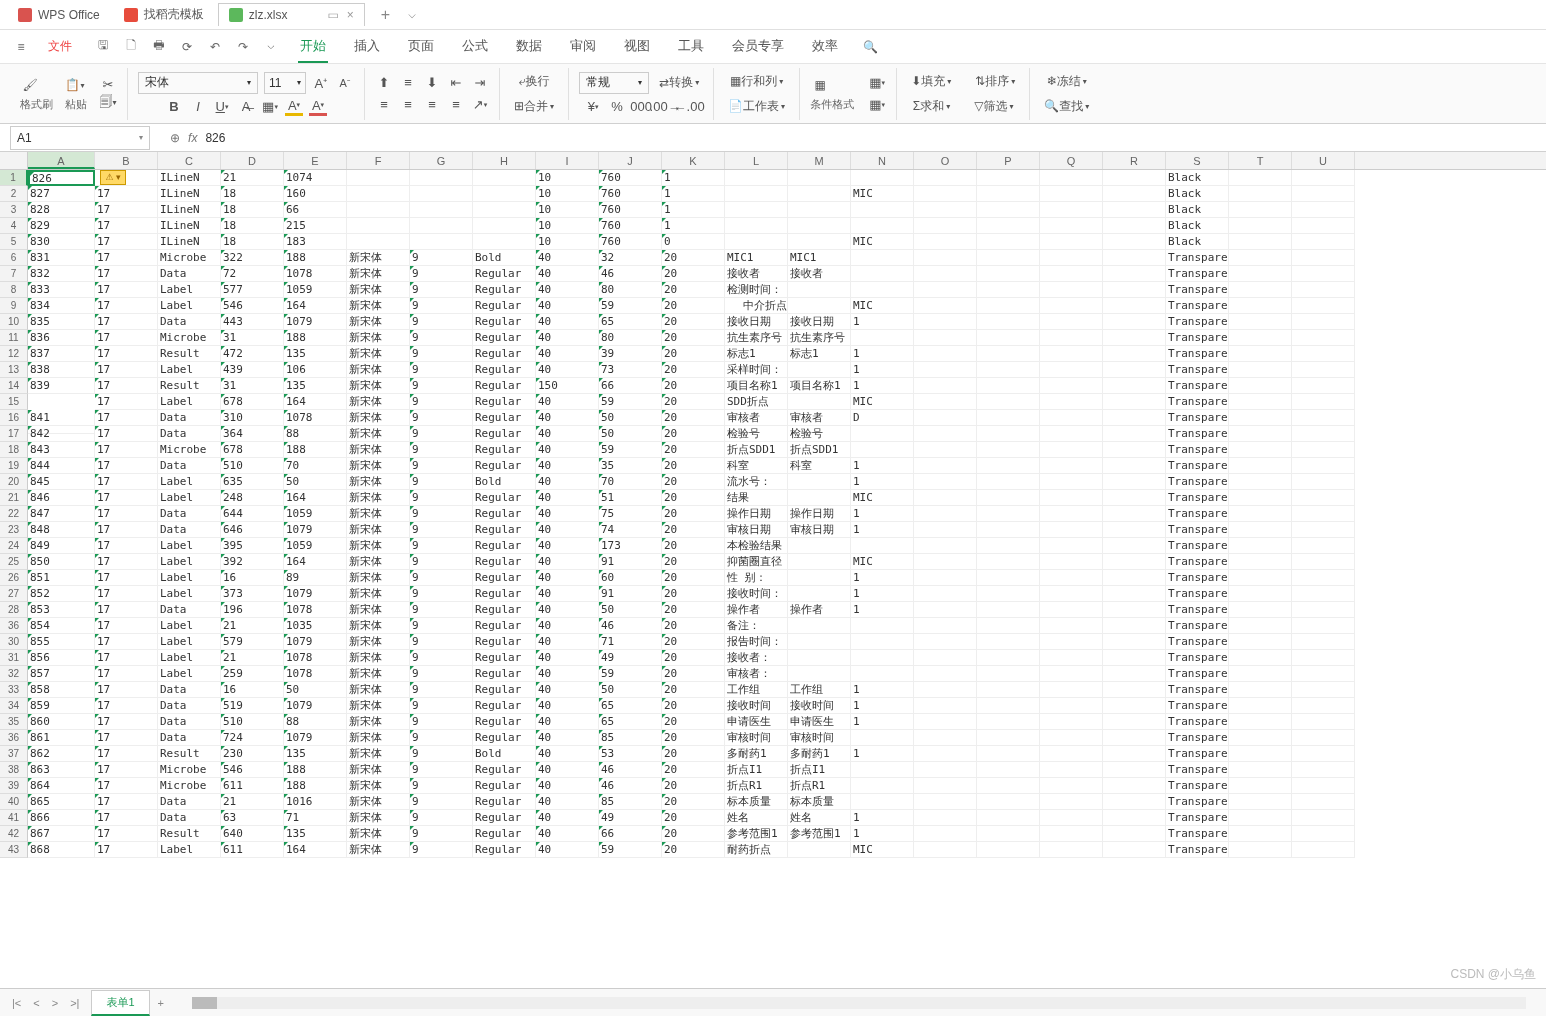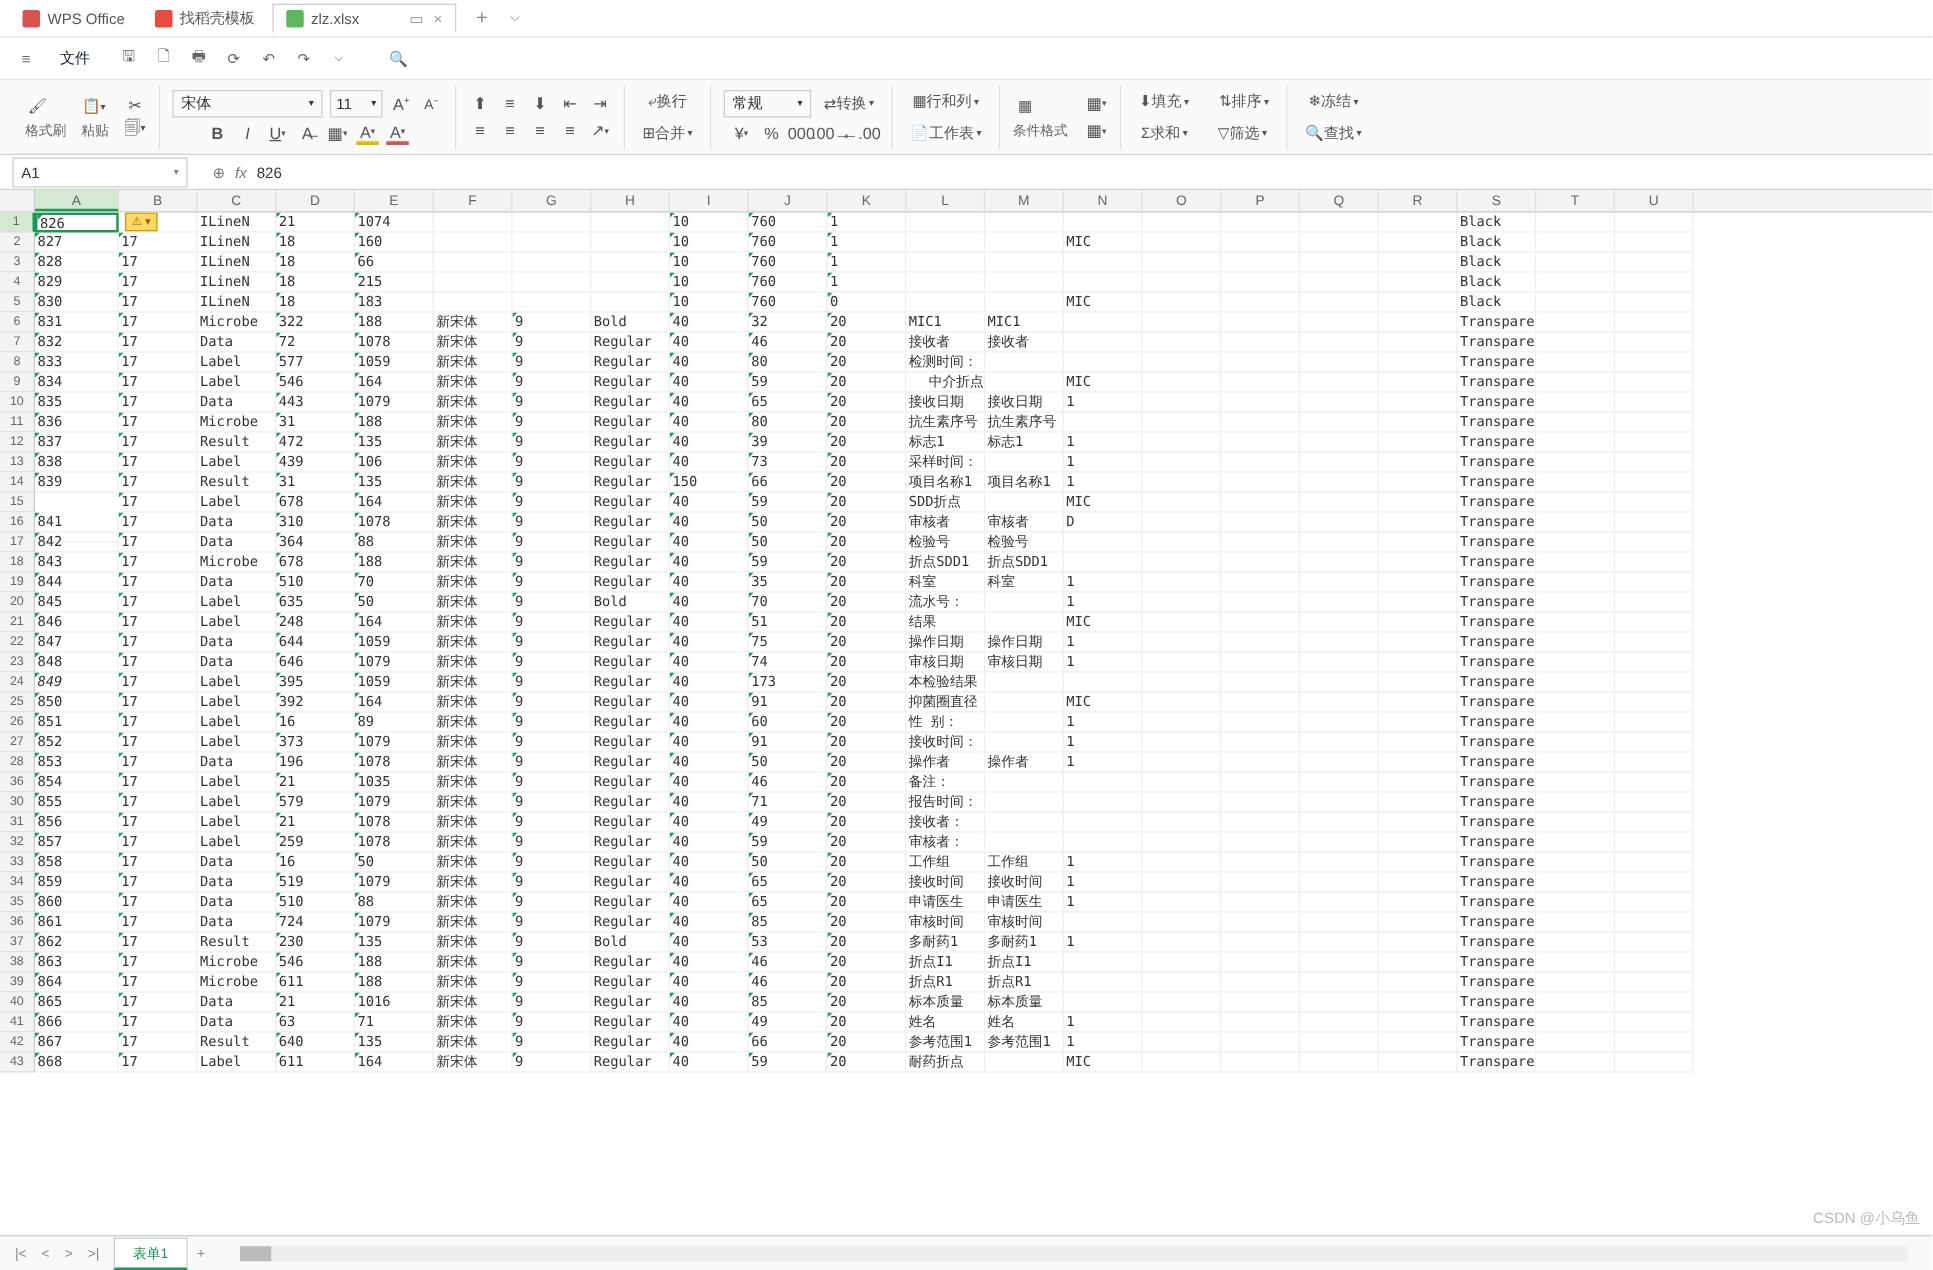--- a/index.html
+++ b/index.html
@@ -12,21 +12,21 @@
 .titlebar .tab .tabicon { width:14px; height:14px; margin-right:6px; display:inline-block; border-radius:2px; }
 .wps-icon { background:#d9534f; }
 .dk-icon { background:#e74c3c; }
 .s-icon { background:#5cb85c; }
 .tab-close { margin-left:8px; color:#999; }
 .tab-add { margin-left:6px; color:#888; font-size:16px; cursor:pointer; padding:0 6px; }
 
 
 .menubar { height:34px; display:flex; align-items:center; padding:0 10px; border-bottom:1px solid #e5e5e5; }
 .menu-btn { width:22px; height:22px; margin-right:6px; display:flex; align-items:center; justify-content:center; color:#666; cursor:pointer; }
-.menu-file { padding:3px 10px; margin-right:10px; color:#0f172a; cursor:pointer; }
+.menu-file { padding:3px 10px; margin-right:10px; color:#ef4444; cursor:pointer; }
 .menu-tabs { display:flex; gap:24px; margin-left:10px; }
 .menu-tab { padding:6px 2px; color:#555; cursor:pointer; font-size:13px; }
 .menu-tab.active { color:#1a9955; border-bottom:2px solid #1a9955; }
 .search-icon-m { margin-left:20px; }
 
 
 .ribbon { height:60px; border-bottom:1px solid #d0d0d0; display:flex; align-items:center; padding:4px 10px; background:#fafafa; }
 .ribbon-group { display:flex; flex-direction:column; align-items:center; padding:0 10px; border-right:1px solid #e0e0e0; height:52px; justify-content:center; }
 .ribbon-group:last-child { border-right:none; }
 .rg-row { display:flex; align-items:center; gap:6px; }
@@ -98,20 +98,32 @@
 <div class="menubar">
   <span class="menu-btn">≡</span>
   <span class="menu-file">文件</span>
   <span class="menu-btn">🖫</span>
   <span class="menu-btn">🗋</span>
   <span class="menu-btn">🖶</span>
   <span class="menu-btn">⟳</span>
   <span class="menu-btn">↶</span>
   <span class="menu-btn">↷</span>
   <span class="menu-btn" style="font-size:9px">⌵</span>
+  <div class="menu-tabs">
+      <span class="menu-tab active">开始</span>
+      <span class="menu-tab">插入</span>
+      <span class="menu-tab">页面</span>
+      <span class="menu-tab">公式</span>
+      <span class="menu-tab">数据</span>
+      <span class="menu-tab">审阅</span>
+      <span class="menu-tab">视图</span>
+      <span class="menu-tab">工具</span>
+      <span class="menu-tab">会员专享</span>
+      <span class="menu-tab">效率</span>
+    </div>
   <span class="menu-btn search-icon-m">🔍</span>
 </div>
 
 <div class="ribbon">
   <div class="ribbon-group">
     <div class="rg-row">
       <div style="text-align:center">
           <div class="rg-icon">🖌</div>
           <div class="rg-label">格式刷</div>
         </div>
@@ -810,21 +822,21 @@
         <div class="cell" style="width: 63px;"></div>
         <div class="cell" style="width: 63px;"></div>
         <div class="cell" style="width: 63px;"></div>
         <div class="cell" style="width: 63px;"></div>
         <div class="cell" style="width: 63px;">Transpare</div>
         <div class="cell" style="width: 63px;"></div>
         <div class="cell" style="width: 63px;"></div>
       </div>
       <div class="row">
         <div class="rowh">24</div>
-        <div class="cell marker" style="width: 67px; font-style: italic;">849</div>
+        <div class="cell marker" style="width: 67px;">849</div>
         <div class="cell marker" style="width: 63px;">17</div>
         <div class="cell" style="width: 63px;">Label</div>
         <div class="cell marker" style="width: 63px;">395</div>
         <div class="cell marker" style="width: 63px;">1059</div>
         <div class="cell" style="width: 63px;">新宋体</div>
         <div class="cell marker" style="width: 63px;">9</div>
         <div class="cell" style="width: 63px;">Regular</div>
         <div class="cell marker" style="width: 63px;">40</div>
         <div class="cell marker" style="width: 63px;">173</div>
         <div class="cell marker" style="width: 63px;">20</div>

